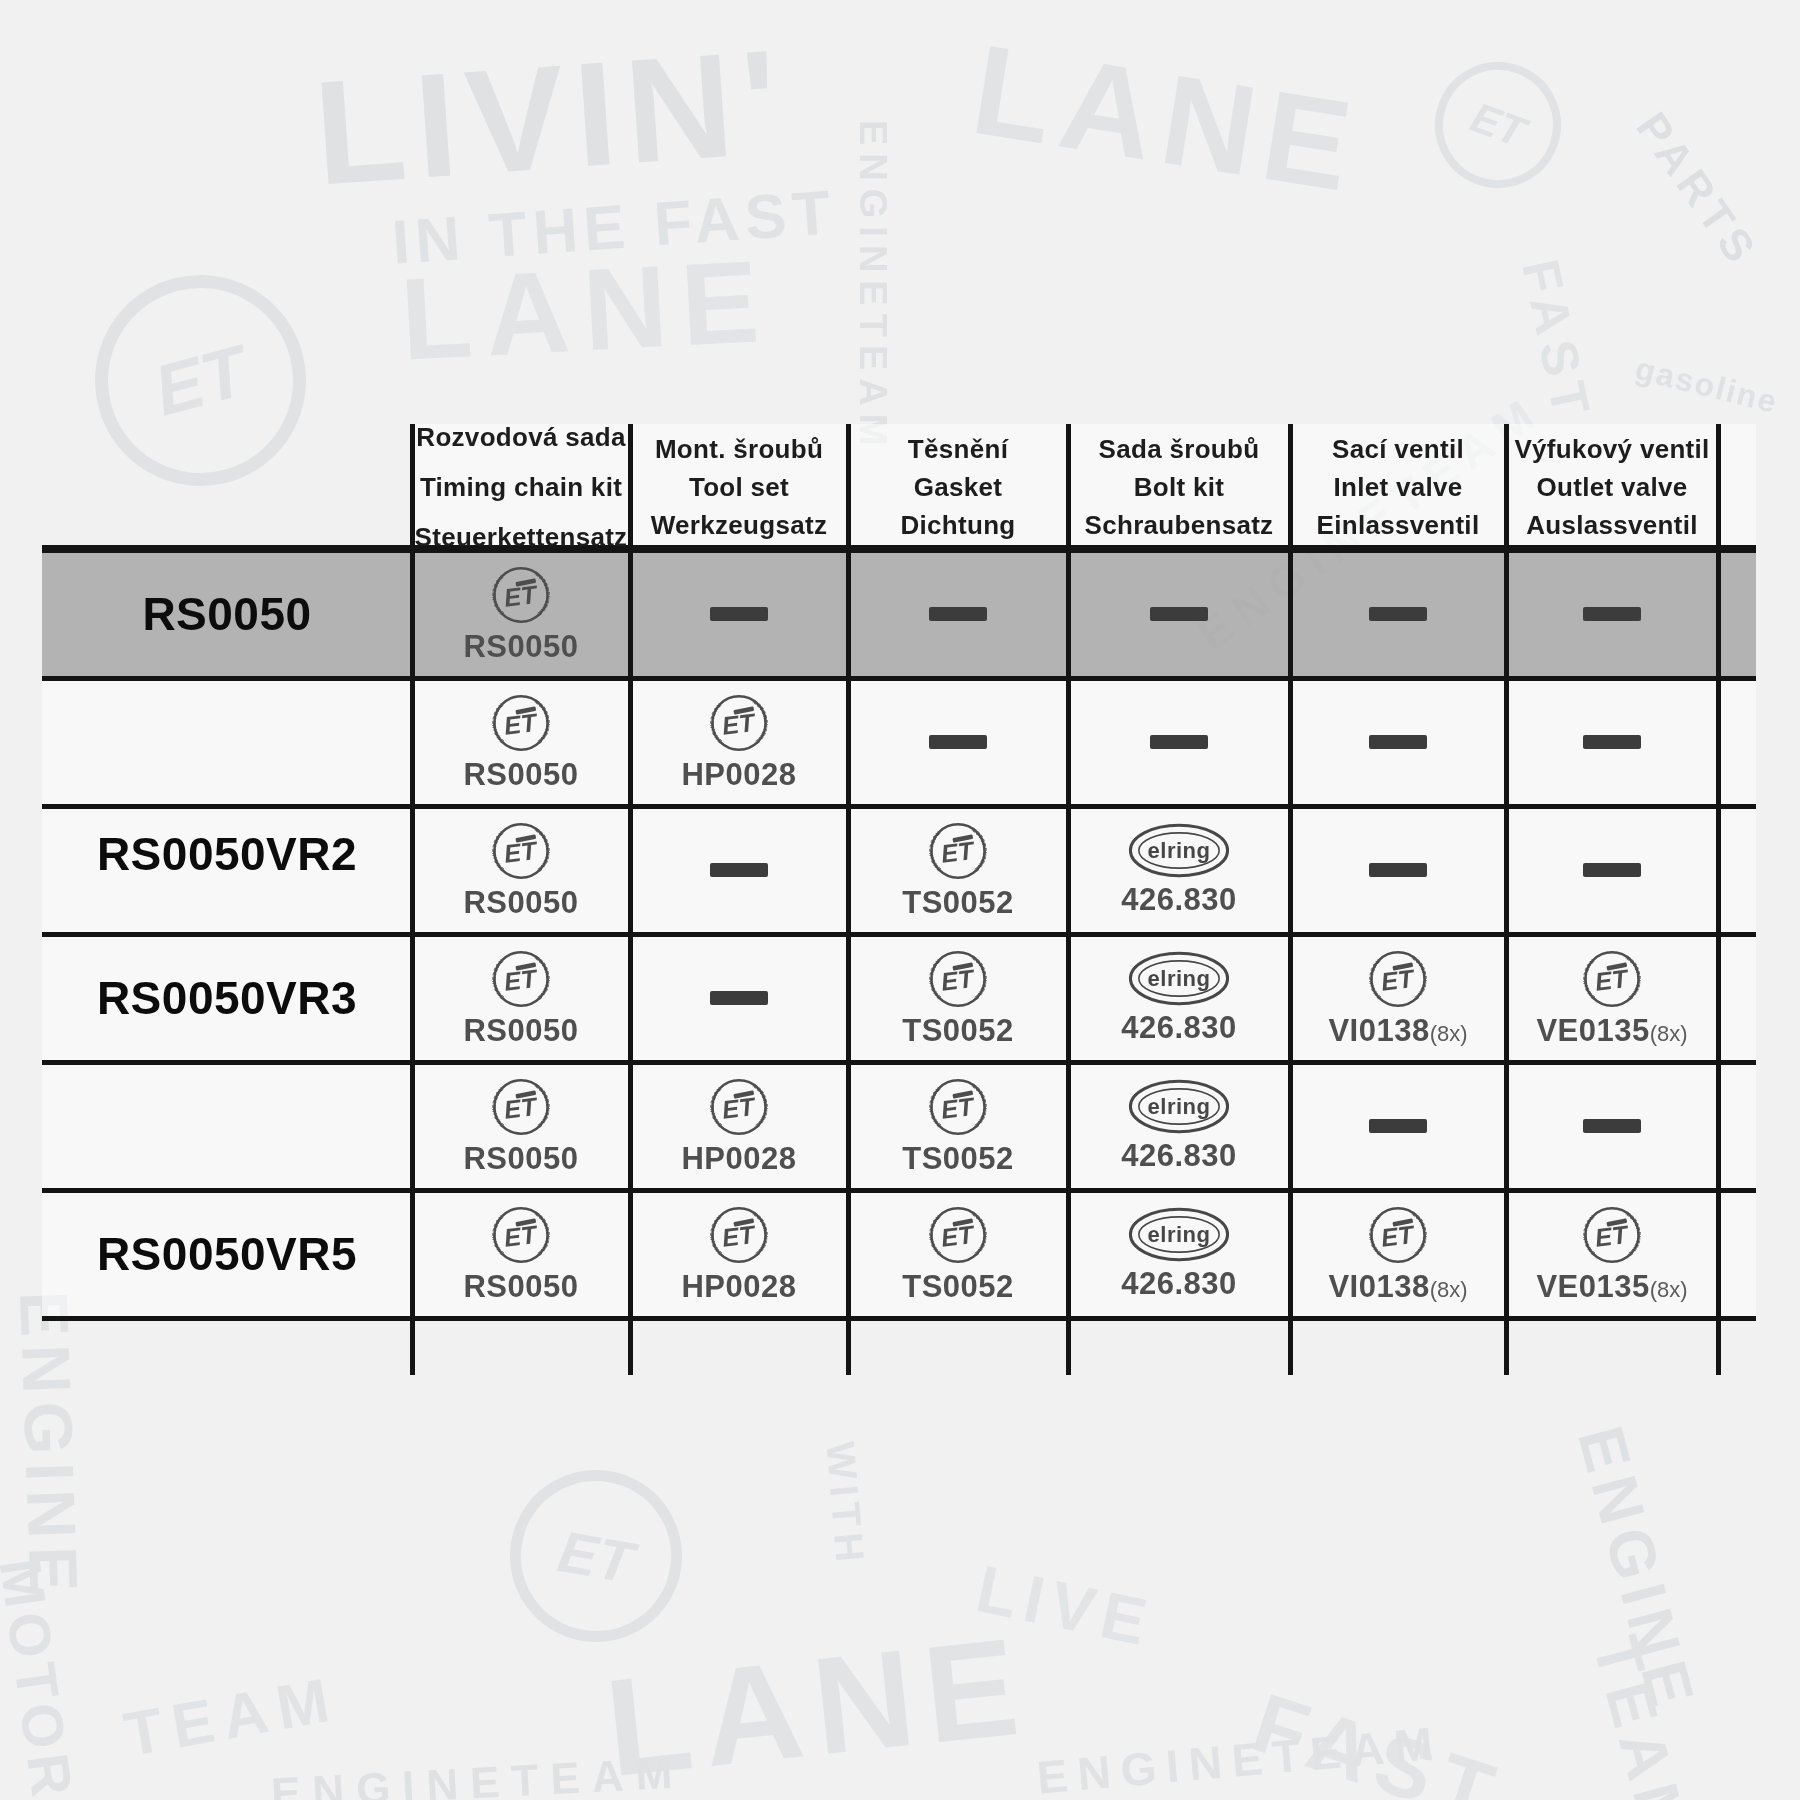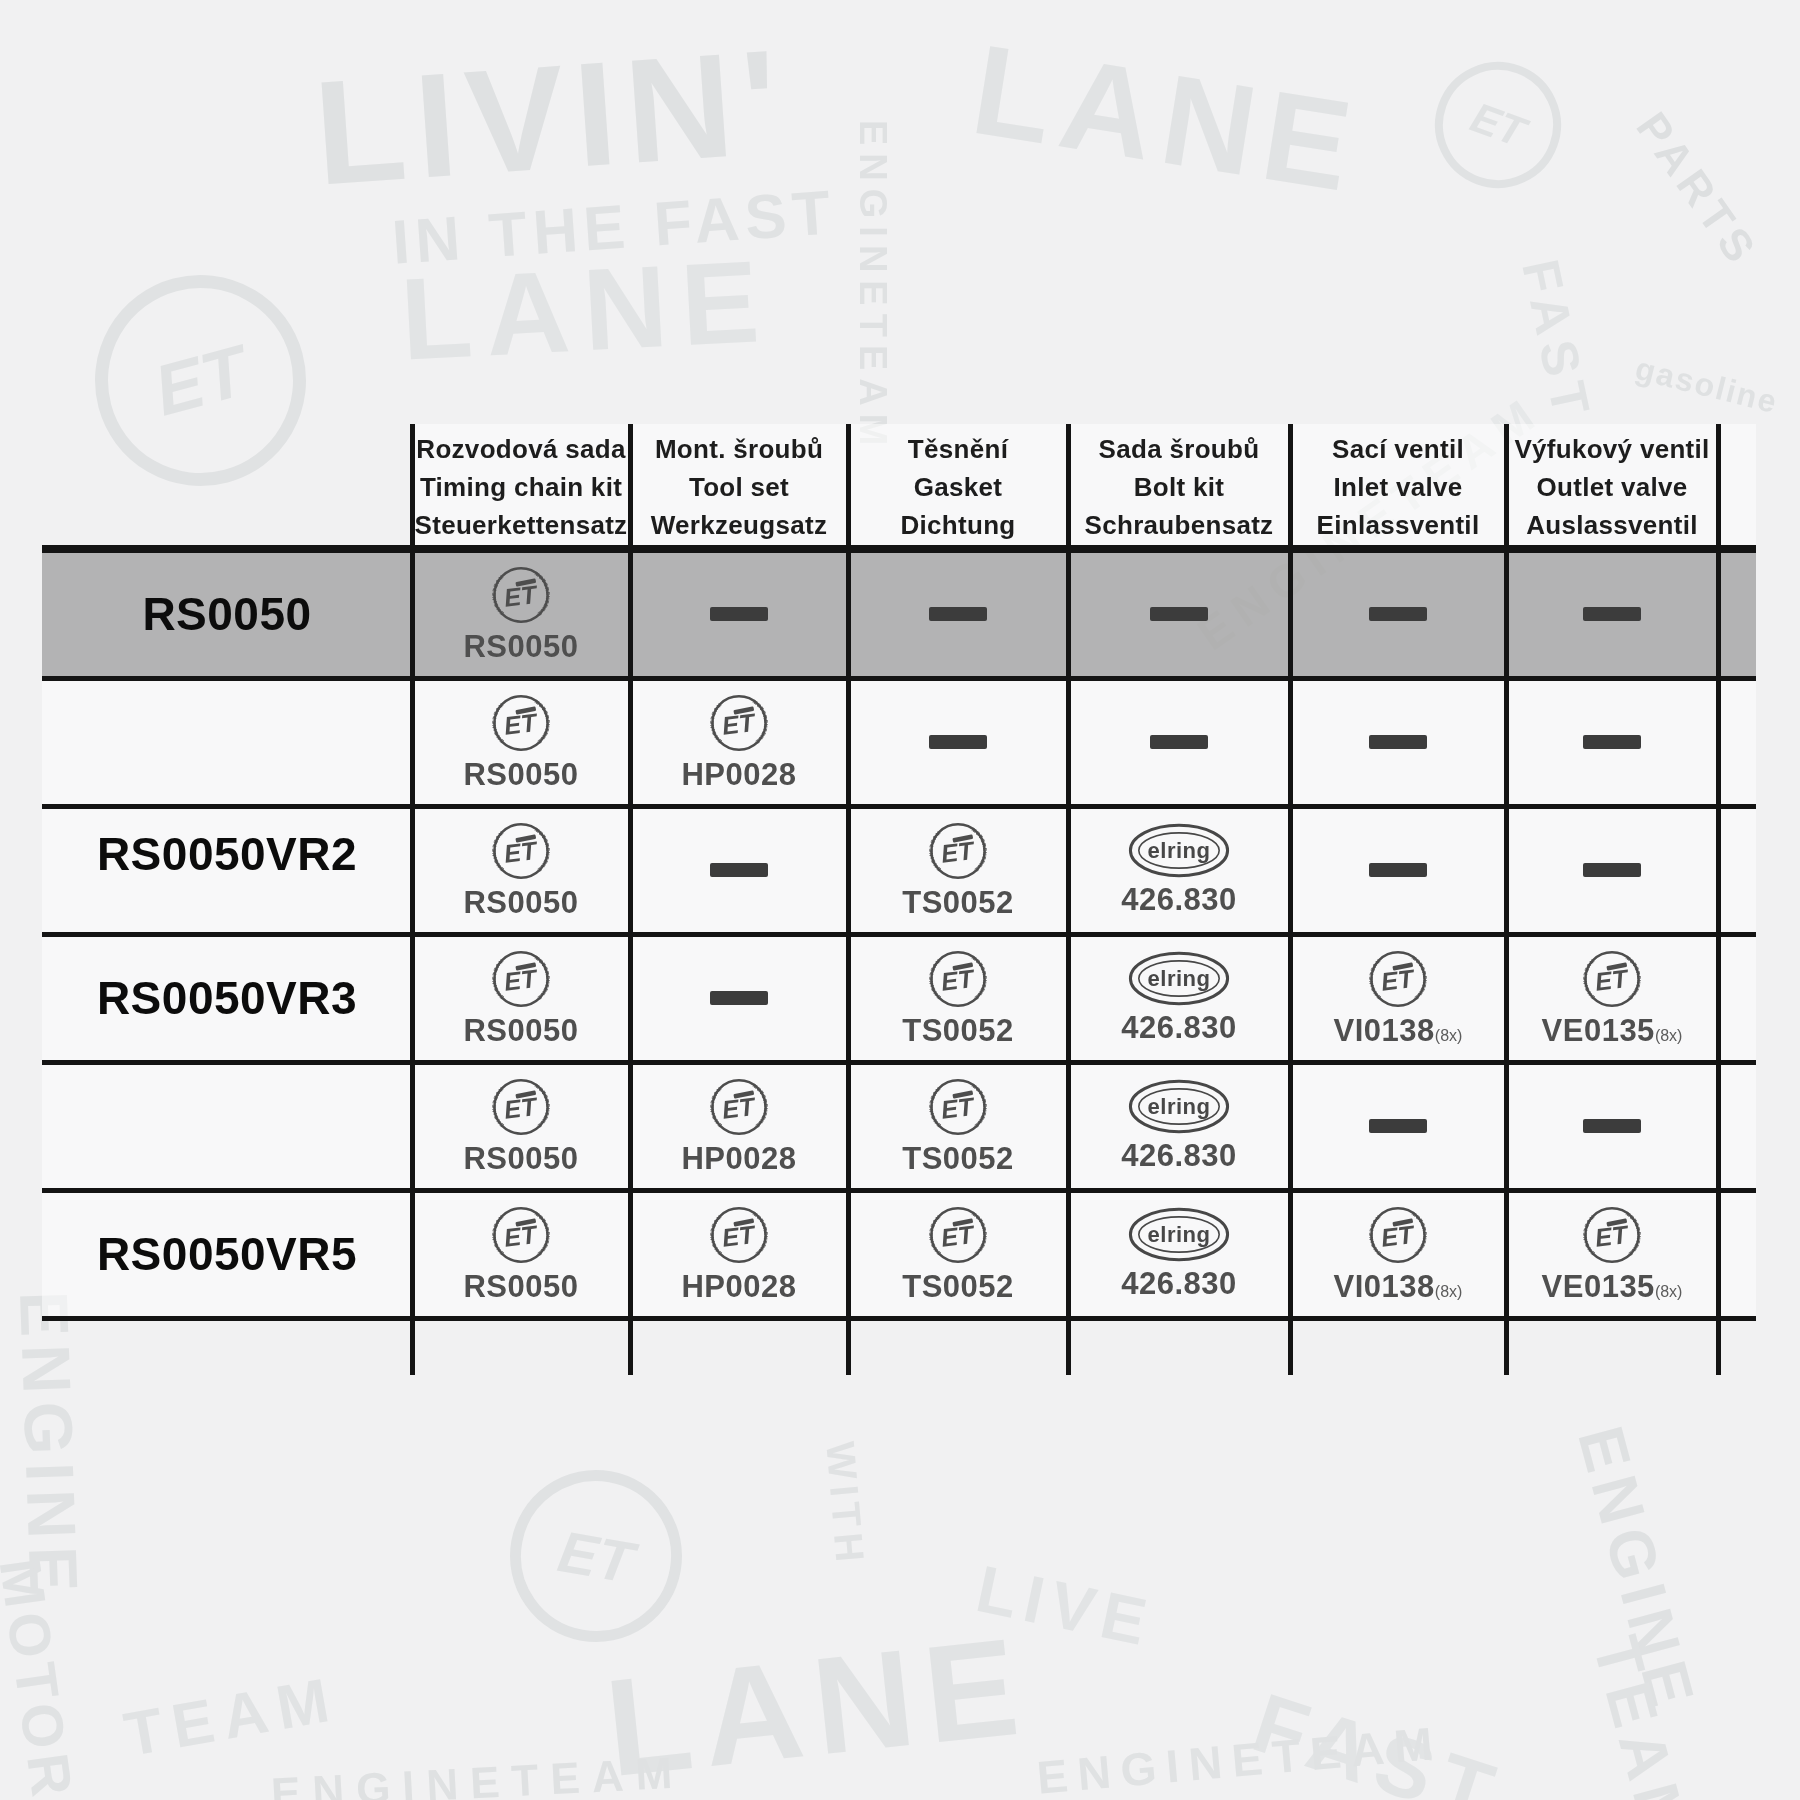--- a/index.html
+++ b/index.html
@@ -22,21 +22,21 @@
          align-items:center;justify-content:center;text-align:center;}
   .hcell .hl{font-size:26px;font-weight:bold;color:#1d1d1d;line-height:38px;
          letter-spacing:.3px;white-space:nowrap;}
   .rowlabel{position:absolute;left:0;width:370px;display:flex;align-items:center;
          justify-content:center;font-size:46px;font-weight:bold;color:#0c0c0c;
          letter-spacing:.5px;}
   .cell{position:absolute;display:flex;flex-direction:column;align-items:center;
          justify-content:center;gap:3px;}
   .pnum{font-size:31px;font-weight:bold;color:#4f4f4f;letter-spacing:.5px;
          white-space:nowrap;}
-  .pnum .sfx{font-size:16px;font-weight:normal;color:#5c5c5c;letter-spacing:0;}
+  .pnum .sfx{font-size:22px;font-weight:normal;color:#5c5c5c;letter-spacing:0;}
   .dash{width:58px;height:14px;background:#3c3c3c;border-radius:2px;}
 </style>
 </head>
 <body>
 
 <div class="stage">
   <div id="doodles">
       <div class="doodle" style="left: 310px; top: 60px; font-size: 148px; color: rgb(223, 225, 226); letter-spacing: 10px; transform: rotate(-4deg); transform-origin: left top;">LIVIN'</div>
       <div class="doodle" style="left: 390px; top: 212px; font-size: 62px; color: rgb(224, 226, 227); letter-spacing: 6px; transform: rotate(-4deg); transform-origin: left top;">IN THE FAST</div>
       <div class="doodle" style="left: 398px; top: 262px; font-size: 116px; color: rgb(226, 228, 229); letter-spacing: 14px; transform: rotate(-3deg); transform-origin: left top;">LANE</div>
@@ -72,21 +72,21 @@
       <div class="vline" style="left: 1246px;"></div>
       <div class="vline" style="left: 1462px;"></div>
       <div class="vline" style="left: 1674px;"></div>
       <div class="hline thick" style="top: 121px;"></div>
       <div class="hline" style="top: 252px;"></div>
       <div class="hline" style="top: 380px;"></div>
       <div class="hline" style="top: 508px;"></div>
       <div class="hline" style="top: 636px;"></div>
       <div class="hline" style="top: 764px;"></div>
       <div class="hline" style="top: 892px;"></div>
-      <div class="hcell" style="left: 370px; width: 218px;">
+      <div class="hcell" style="left: 370px; width: 218px; gap: 12px;">
         <div class="hl">Rozvodová sada</div>
         <div class="hl">Timing chain kit</div>
         <div class="hl">Steuerkettensatz</div>
       </div>
       <div class="hcell" style="left: 588px; width: 218px;">
         <div class="hl">Mont. šroubů</div>
         <div class="hl">Tool set</div>
         <div class="hl">Werkzeugsatz</div>
       </div>
       <div class="hcell" style="left: 1026px; width: 222px;">

